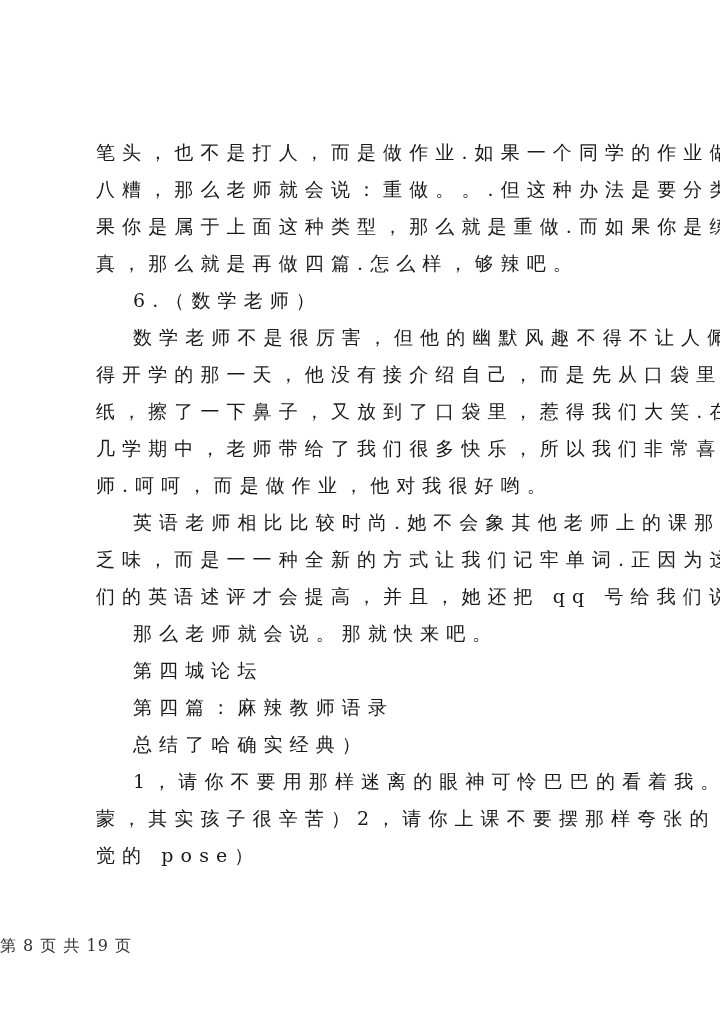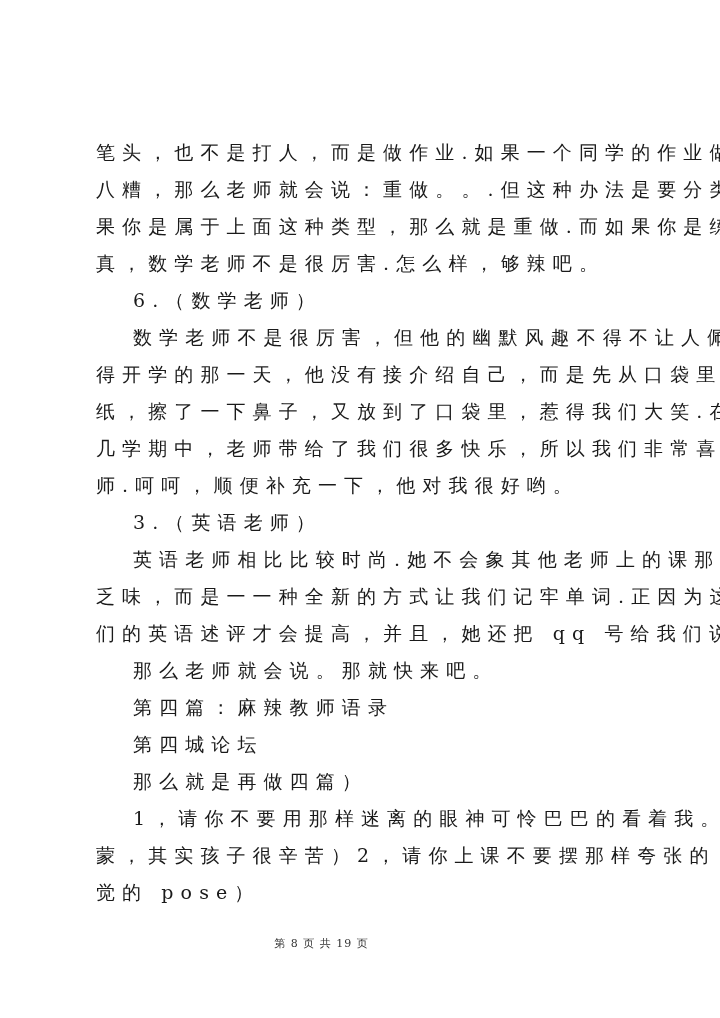--- a/index.html
+++ b/index.html
@@ -38,48 +38,46 @@
       overflow: visible;
     }
     .indent {
       padding-left: 37px;
     }
     .footer {
       position: absolute;
       left: 0;
       width: 643px;
       top: 936px;
-      text-align: center;
-      font-size: 11px;
+      font-size: 16px;
       color: #333333;
       letter-spacing: 1px;
     }
   </style>
 </head>
 <body>
 
 <div class="page">
   <div class="content">
     <div class="line">笔头，也不是打人，而是做作业.如果一个同学的作业做得乱七</div>
     <div class="line">八糟，那么老师就会说：重做。。.但这种办法是要分类型的，如</div>
     <div class="line">果你是属于上面这种类型，那么就是重做.而如果你是练字不认</div>
-    <div class="line">真，数学老师不是很厉害.怎么样，够辣吧。</div>
+    <div class="line">真，那么就是再做四篇.怎么样，够辣吧。</div>
     <div class="line indent">6.（数学老师）</div>
     <div class="line indent">数学老师不是很厉害，但他的幽默风趣不得不让人佩服.记</div>
     <div class="line">得开学的那一天，他没有接介绍自己，而是先从口袋里拿出一张</div>
     <div class="line">纸，擦了一下鼻子，又放到了口袋里，惹得我们大笑.在后来的</div>
     <div class="line">几学期中，老师带给了我们很多快乐，所以我们非常喜欢数学老</div>
-    <div class="line">师.呵呵，顺便补充一下，他对我很好哟。</div>
-    <div class="line indent">3.（英语老师）</div>
+    <div class="line">师.呵呵，而是做作业，他对我很好哟。</div>
     <div class="line indent">英语老师相比比较时尚.她不会象其他老师上的课那样枯燥</div>
     <div class="line">乏味，而是一一种全新的方式让我们记牢单词.正因为这样，我</div>
     <div class="line">们的英语述评才会提高，并且，她还把 qq 号给我们说了哦。</div>
     <div class="line indent">那么老师就会说。那就快来吧。</div>
+    <div class="line indent">第四城论坛</div>
     <div class="line indent">第四篇：麻辣教师语录</div>
-    <div class="line indent">第四城论坛</div>
-    <div class="line indent">那么就是再做四篇）</div>
+    <div class="line indent">总结了哈确实经典）</div>
     <div class="line indent">1，请你不要用那样迷离的眼神可怜巴巴的看着我。（睡意蒙</div>
     <div class="line">蒙，其实孩子很辛苦）2，请你上课不要摆那样夸张的 pose。（睡</div>
     <div class="line">觉的 pose）</div>
   </div>
 
   <div class="footer">第 8 页  共 19 页</div>
 </div>
 
 </body></html>

